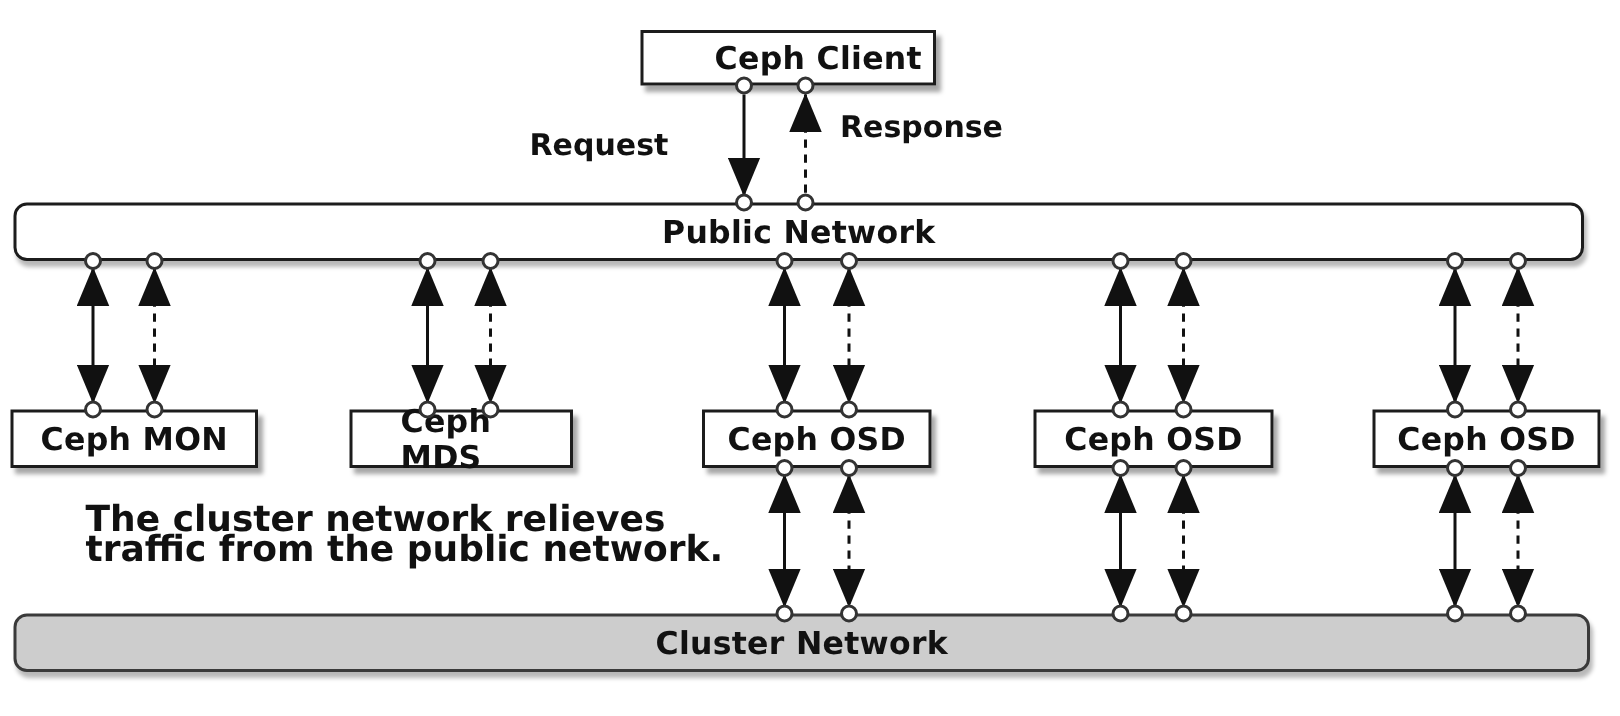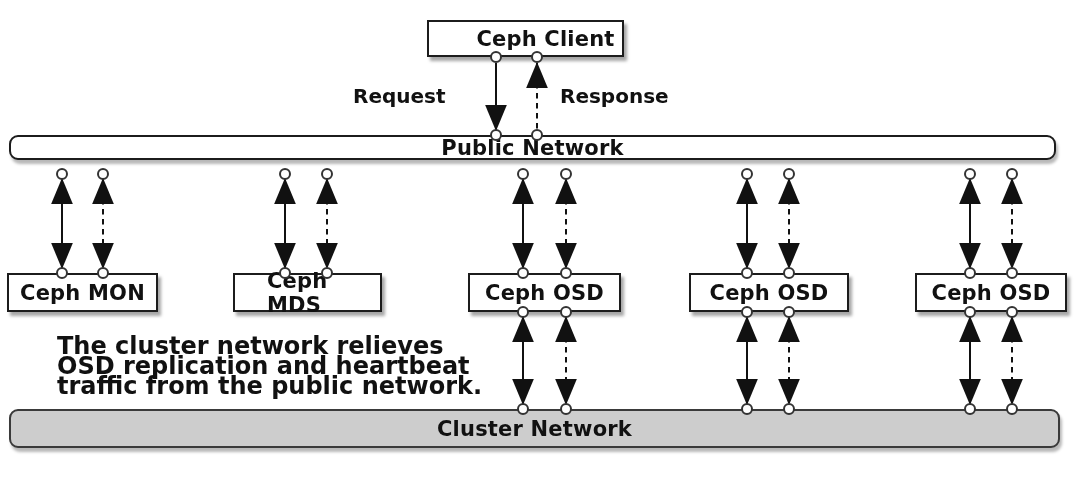--- a/index.html
+++ b/index.html
@@ -8,30 +8,30 @@
     font-family:"DejaVu Sans","Liberation Sans",sans-serif;color:#111;
   }
   .box{
     position:absolute;box-sizing:border-box;background:#ffffff;border:2px solid #1c1c1c;
     display:flex;align-items:center;justify-content:center;
     font-weight:700;font-size:21px;letter-spacing:.2px;
     box-shadow:3px 4px 3px rgba(0,0,0,0.35);
   }
   .bar{border-radius:9px;border-width:2.5px;box-shadow:2px 4px 3px rgba(0,0,0,0.28);}
   .client{left:427px;top:20px;width:197px;height:37px;padding-left:40px;}
-  .public{left:9px;top:135px;width:1047px;height:25px;}
+  .public{left:9px;top:135px;width:1047px;height:39px;}
   .cluster{left:9px;top:409px;width:1051px;height:39px;background:#cdcdcd;border-color:#3a3a3a;justify-content:center;}
-  .mon {left:7px;  top:273px;width:151px;height:39px;align-items:center;}
+  .mon {left:7px;  top:273px;width:165px;height:39px;align-items:center;}
   .mds {left:233px;top:273px;width:149px;height:39px;padding-left:32px;}
   .osd1{left:468px;top:273px;width:153px;height:39px;}
   .osd2{left:689px;top:273px;width:160px;height:39px;}
   .osd3{left:915px;top:273px;width:152px;height:39px;}
   .flow-label{position:absolute;font-weight:700;font-size:20px;color:#111;}
   .request{left:353px;top:84px;width:120px;text-align:left;}
-  .response{left:560px;top:84px;}
+  .response{left:560px;top:72px;}
   .annotation{position:absolute;left:57px;top:336px;font-weight:700;font-size:24px;line-height:20px;color:#111;}
   svg.connectors{position:absolute;left:0;top:0;pointer-events:none;}
   svg.connectors line{stroke:#111;stroke-width:2;}
   svg.connectors line.d{stroke-dasharray:5.5 4.5;}
   svg.connectors circle{fill:#ffffff;stroke:#333;stroke-width:2;}
 </style>
 </head>
 <body>
 
 <div class="stage">
@@ -58,21 +58,20 @@
   </div>
   <div class="box osd2">
     <span>Ceph OSD</span>
   </div>
   <div class="box osd3">
     <span>Ceph OSD</span>
   </div>
 
   <div class="annotation">
     <div>The cluster network relieves</div>
-    <div>OSD replication and heartbeat</div>
     <div>traffic from the public network.</div>
   </div>
 
   <div class="box bar cluster">
     <span>Cluster Network</span>
   </div>
 
   <svg class="connectors" width="1080" height="477" viewBox="0 0 1080 477">
     <defs>
       <marker id="ah" viewBox="0 0 12 10" refX="11.5" refY="5" markerWidth="13" markerHeight="11" orient="auto-start-reverse">

